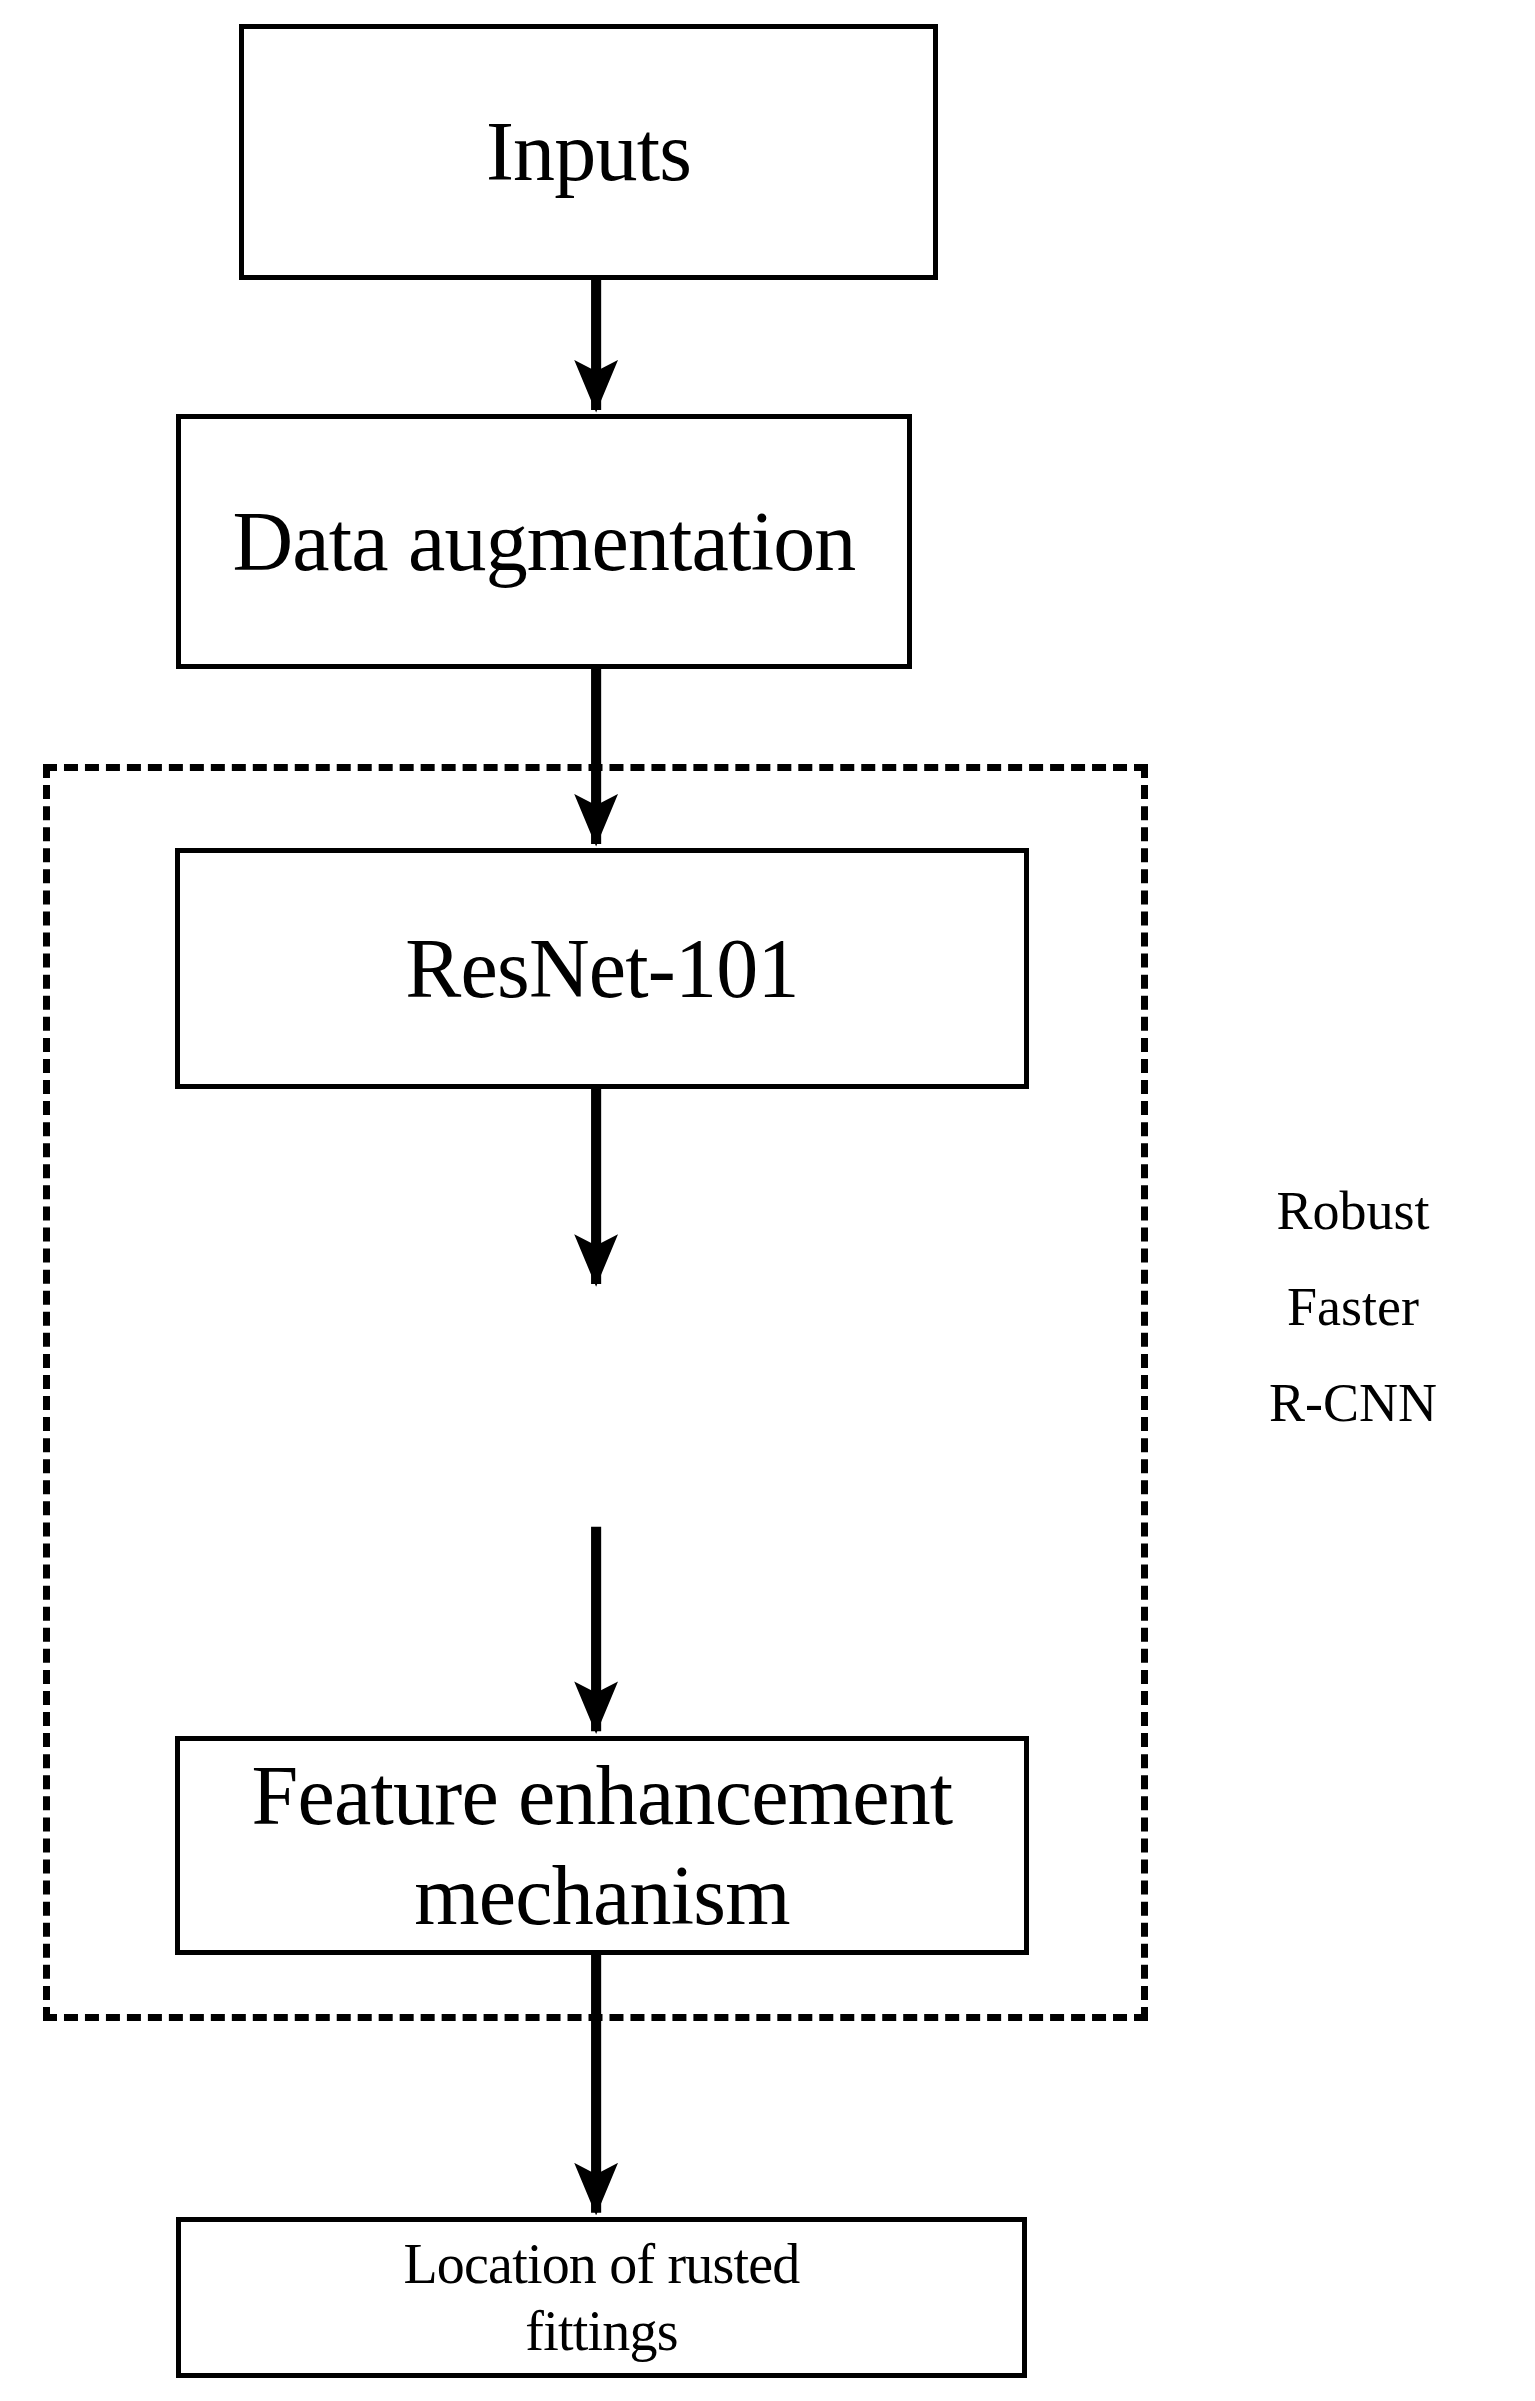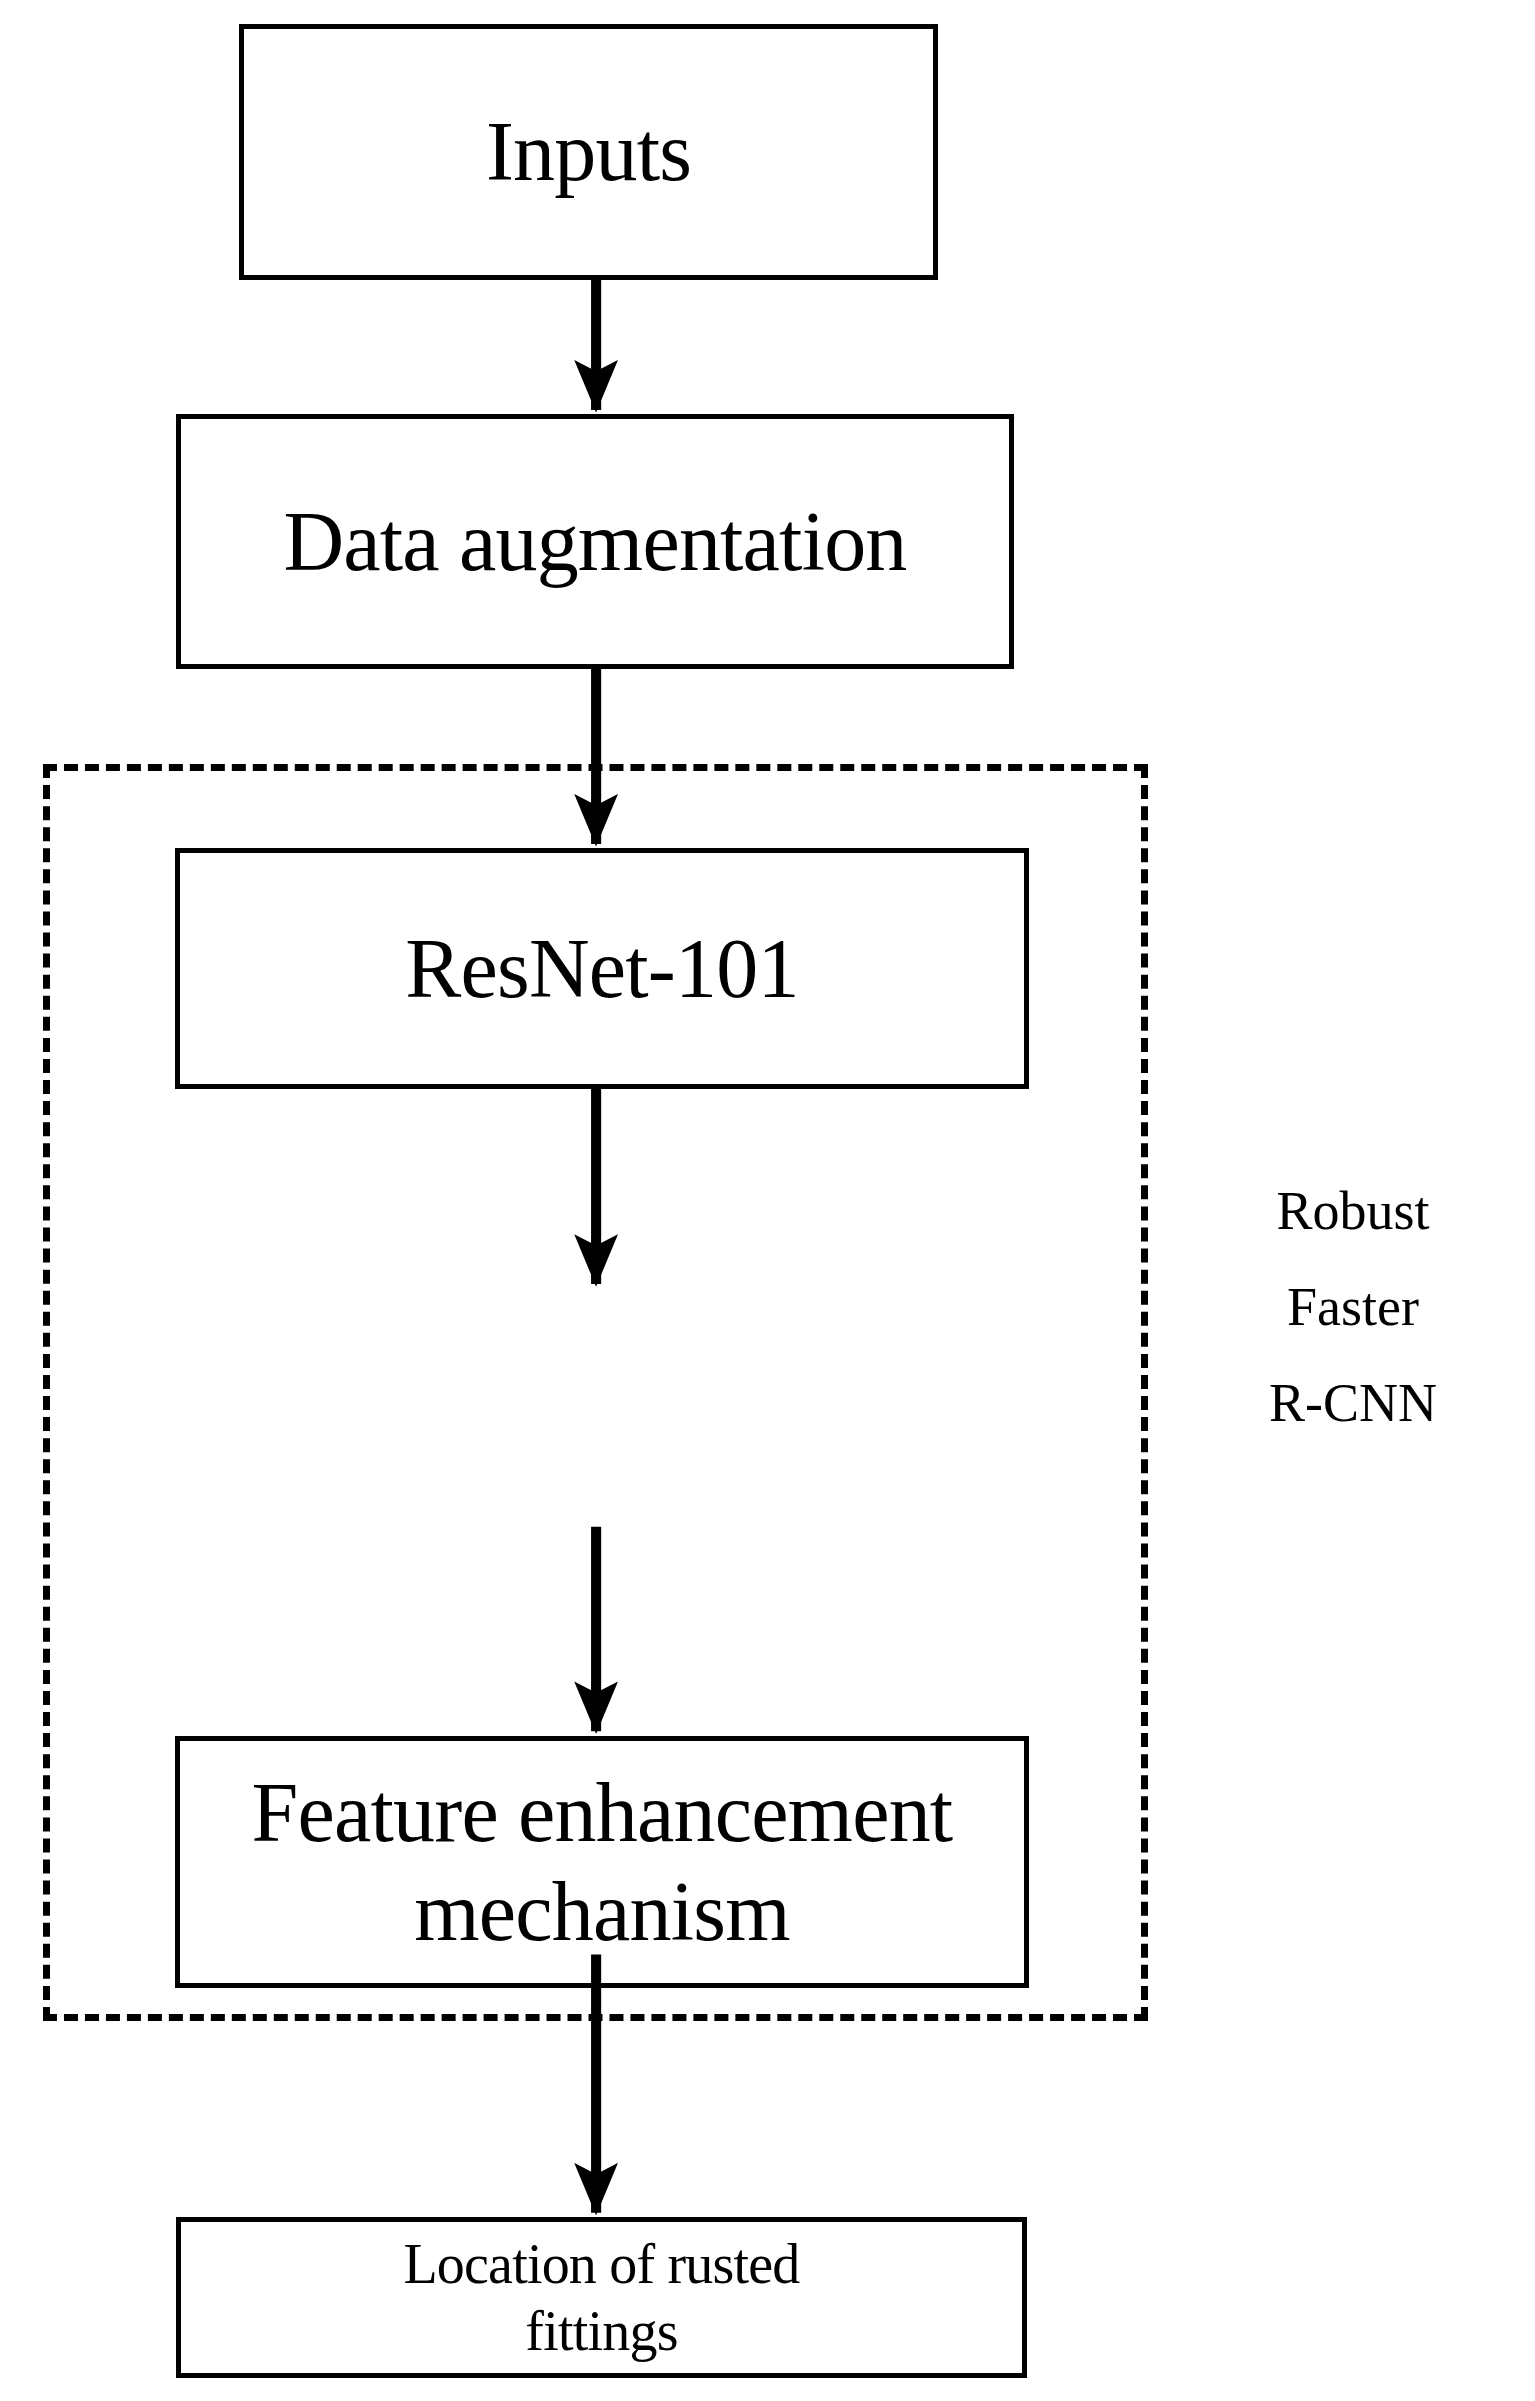--- a/index.html
+++ b/index.html
@@ -34,24 +34,24 @@
     letter-spacing: -0.8px;
   }
   .node .label {
     display: block;
     width: 100%;
     padding: 0 11px;
     white-space: pre-line;
   }
 
   #node-inputs            { left: 239px;  top: 24px;   width: 699px;  height: 256px;  font-size: 84px; }
-  #node-data-augmentation { left: 176px;  top: 414px;  width: 838px; height: 255px;  font-size: 84px; }
+  #node-data-augmentation { left: 176px;  top: 414px;  width: 736px; height: 255px;  font-size: 84px; }
   #node-resnet            { left: 175px;  top: 848px; width: 854px; height: 241px;  font-size: 84px; font-family: Liberation Serif, serif; }
   #node-rpn               { left: 175px;  top: 1288px; width: 854px; height: 239px;  font-size: 84px; }
-  #node-feature           { left: 175px;  top: 1736px; width: 854px; height: 252px;  font-size: 84px; }
+  #node-feature           { left: 175px;  top: 1736px; width: 854px; height: 219px;  font-size: 84px; }
   #node-location          { left: 176px;  top: 2217px; width: 851px; height: 161px;  font-size: 56px; }
 
   
   #group-frame {
     position: absolute;
     box-sizing: border-box;
     left: 43px;
     top: 764px;
     width: 1105px;
     height: 1257px;

